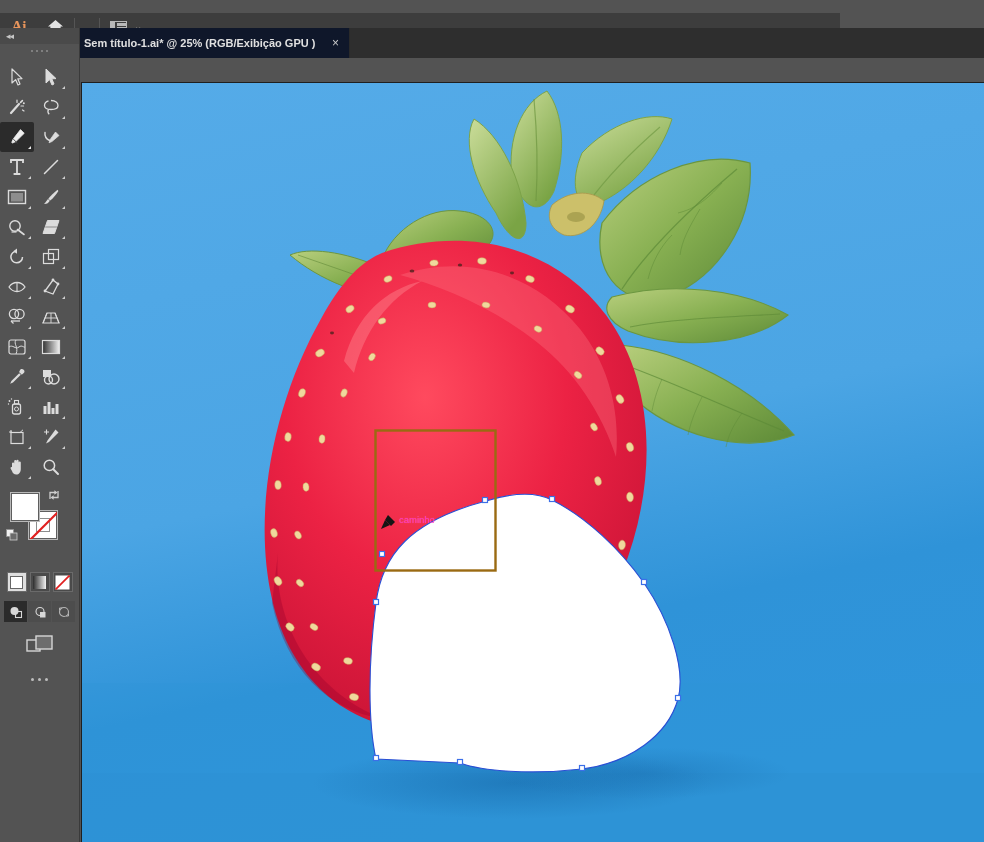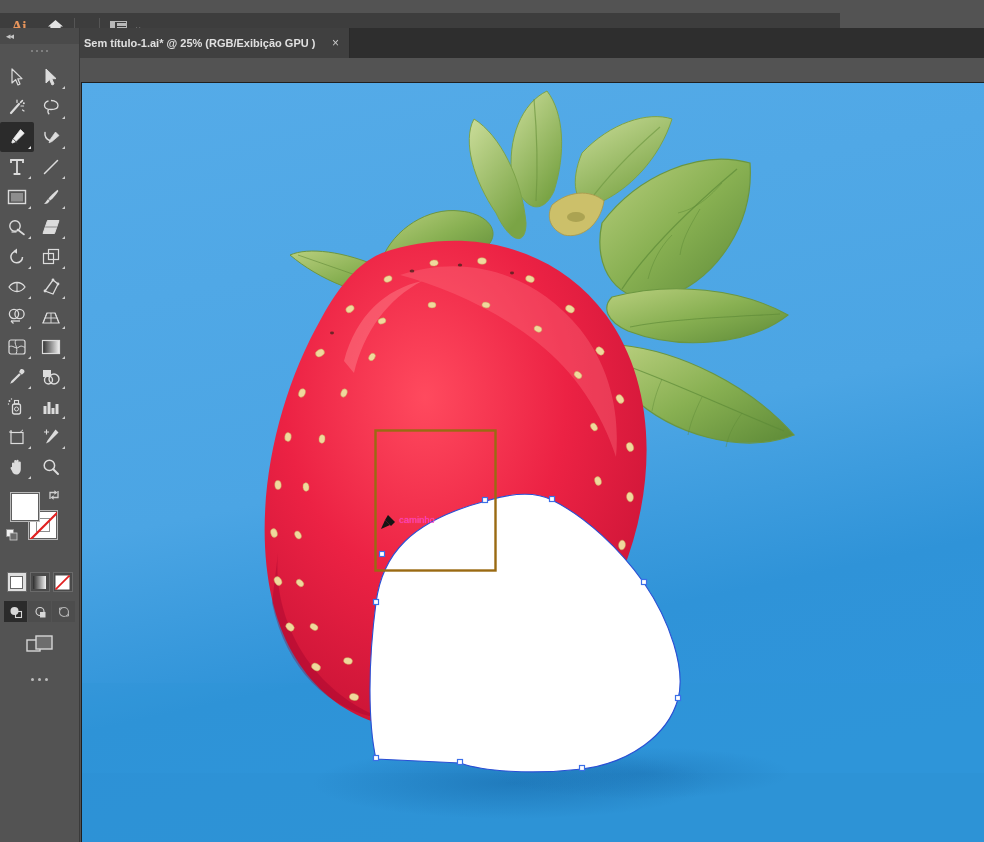--- a/index.html
+++ b/index.html
@@ -50,21 +50,21 @@
   .ws-col { display:flex; flex-direction:column; justify-content:space-between; padding:1px 0 1px 1px; }
   .ws-chevron { margin-left:7px; color:#c8c8c8; font-size:10px; line-height:1; }
 
   
   .tabbar {
     position:absolute; left:0; top:28px; width:984px; height:30px;
     background:#2e2e2e;
   }
   .doc-tab {
     position:absolute; left:72px; top:0; height:30px;
-    background:#404040;
+    background:#0f172a;
     display:flex; align-items:center; padding:0 8px 0 12px;
     border-right:1px solid #2a2a2a;
   }
   .doc-tab-label {
     color:#e0e0e0; font-size:11px; font-weight:bold; white-space:nowrap;
   }
   .doc-tab-close {
     margin-left:14px; color:#c9c9c9; font-size:12px; line-height:1;
     width:12px; text-align:center;
   }

